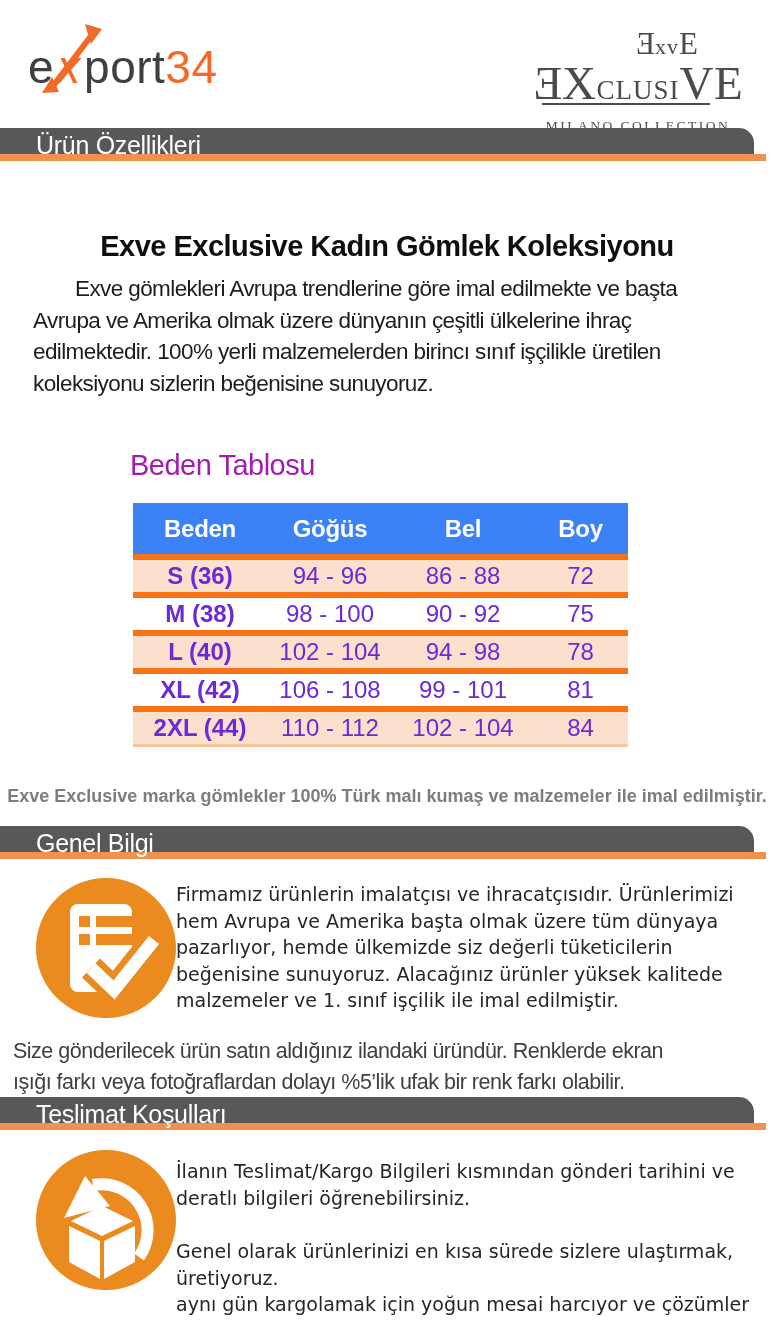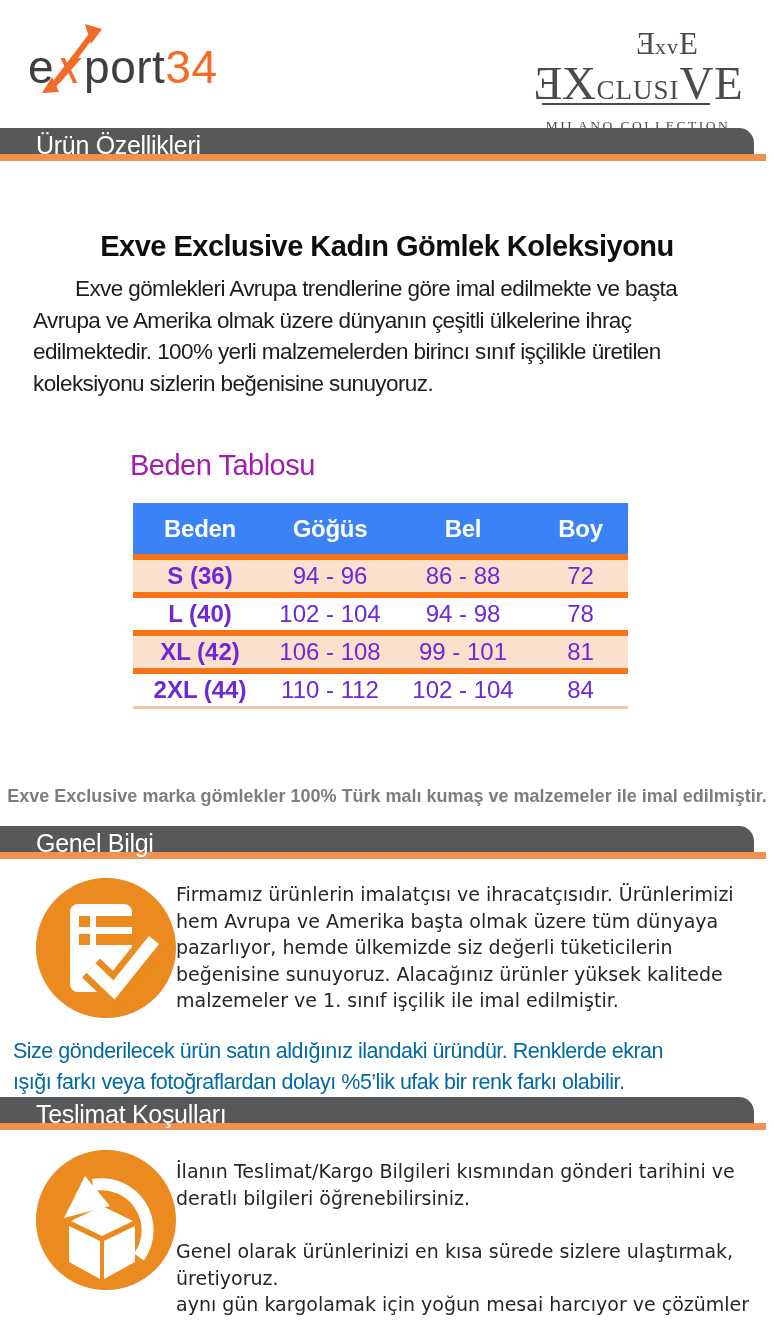--- a/index.html
+++ b/index.html
@@ -52,21 +52,21 @@
   .fabric-note{position:absolute;top:786px;left:0;width:774px;text-align:center;
                font-size:18px;font-weight:bold;color:#7d7d7d;}
 
   
   .info-icon{position:absolute;left:36px;width:140px;height:140px;}
   .info-text{position:absolute;left:176px;width:590px;font-family:"DejaVu Sans",sans-serif;
              font-size:19px;line-height:26.6px;color:#262626;}
   .gap-top{margin-top:27px;}
 
   .footnote{position:absolute;top:1036px;left:13px;width:752px;font-size:21.5px;
-            line-height:31px;letter-spacing:-0.5px;color:#0369a1;}
+            line-height:31px;letter-spacing:-0.5px;color:#404040;}
 </style>
 </head>
 <body>
 
 <div class="page">
 
   <div class="logo-left">
     <span>e</span><span class="lx"><svg width="64" height="80" viewBox="0 0 64 80">
         <line x1="13" y1="66" x2="51" y2="16" stroke="#f26a25" stroke-width="6"></line>
         <polygon points="45,4 62,9 51,24" fill="#f26a25"></polygon>
@@ -110,20 +110,26 @@
         <th>Bel</th>
         <th>Boy</th>
       </tr>
     </thead>
     <tbody>
       <tr>
         <td>S (36)</td>
         <td>94 - 96</td>
         <td>86 - 88</td>
         <td>72</td>
+      </tr>
+      <tr>
+        <td>M (38)</td>
+        <td>98 - 100</td>
+        <td>90 - 92</td>
+        <td>75</td>
       </tr>
       <tr>
         <td>L (40)</td>
         <td>102 - 104</td>
         <td>94 - 98</td>
         <td>78</td>
       </tr>
       <tr>
         <td>XL (42)</td>
         <td>106 - 108</td>

